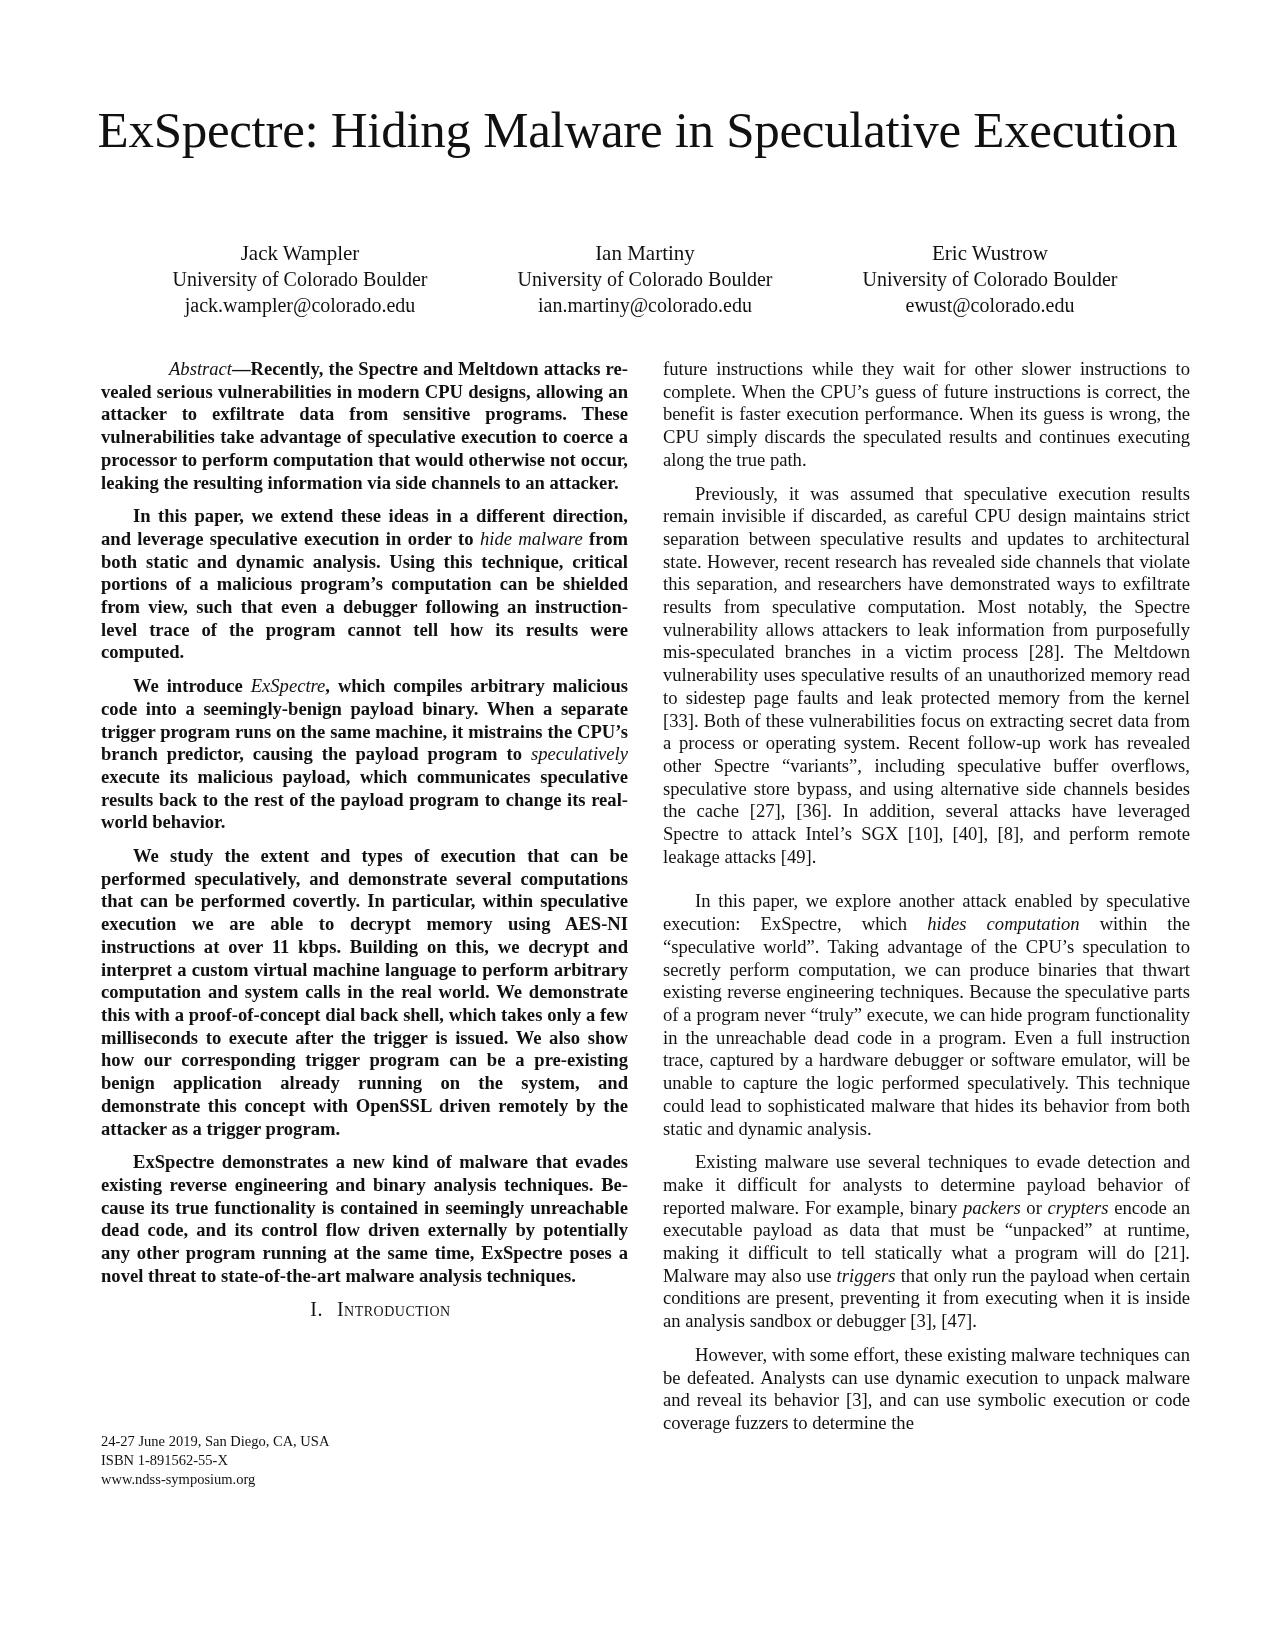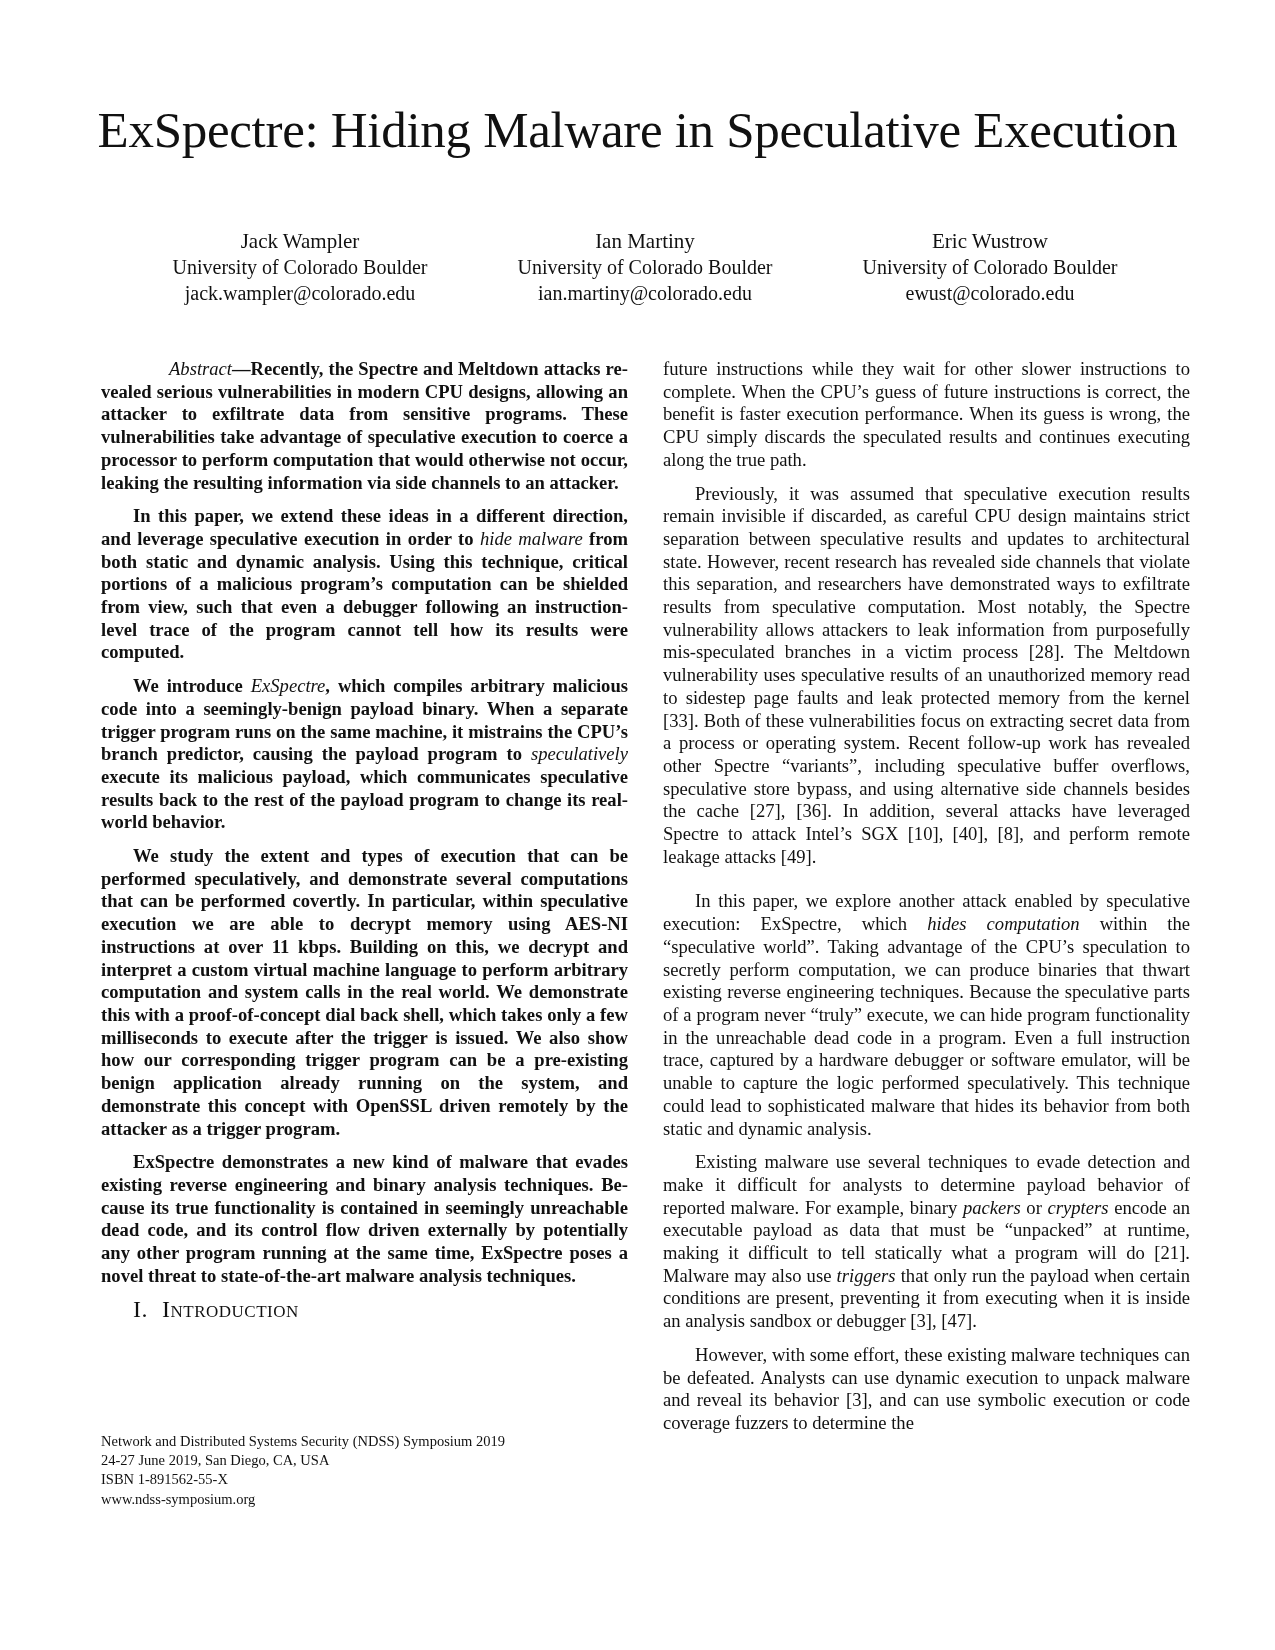--- a/index.html
+++ b/index.html
@@ -5,37 +5,37 @@
   html, body { margin: 0; padding: 0; background: #ffffff; }
   body {
     width: 1275px; height: 1650px; position: relative; overflow: hidden;
     font-family: "Liberation Serif", "DejaVu Serif", serif; color: #111;
   }
   .title {
     position: absolute; left: 0; width: 1275px; top: 100px;
     text-align: center; font-size: 51px; line-height: 60px; letter-spacing: -0.3px;
   }
   .authors {
-    position: absolute; top: 228px; left: 150px; width: 990px;
+    position: absolute; top: 240px; left: 150px; width: 990px;
     display: flex; justify-content: space-between;
   }
   .author { width: 300px; text-align: center; font-size: 20px; line-height: 26px; }
   .author .name { font-size: 21px; }
   .col {
     position: absolute; top: 358px; font-size: 18.6px; line-height: 22.7px;
     text-align: justify;
   }
   .col-left { left: 101px; width: 527px; }
   .col-right { left: 663px; width: 527px; }
   .col p { margin: 0 0 11px 0; text-indent: 32px; hyphens: manual; }
   .abstract p { font-weight: bold; }
   .abstract em { font-weight: normal; font-style: italic; }
   .abstract .lead-label { font-style: italic; font-weight: normal; margin-left: 36px; }
   .section-heading {
-    text-align: left; font-size: 24px; margin: 26px 0 12px 0; text-indent: 0;
+    text-align: center; font-size: 20px; margin: 26px 0 12px 0; text-indent: 0;
     font-variant: small-caps; letter-spacing: 0.5px;
   }
   .section-heading .num { margin-right: 14px; }
   .footer {
     position: absolute; left: 101px; top: 1432px; width: 520px;
     font-size: 14.5px; line-height: 19.2px;
   }
   .footer div { white-space: nowrap; }
   .gap-extra { margin-top: 22px !important; }
 </style>
@@ -75,17 +75,16 @@
 
 <div class="col col-right">
   <p style="text-indent:0">future instructions while they wait for other slower instructions to complete. When the CPU’s guess of future instructions is correct, the benefit is faster execution performance. When its guess is wrong, the CPU simply discards the speculated results and continues executing along the true path.</p>
   <p>Previously, it was assumed that speculative execution re­sults remain invisible if discarded, as careful CPU design main­tains strict separation between speculative results and updates to architectural state. However, recent research has revealed side channels that violate this separation, and researchers have demonstrated ways to exfiltrate results from speculative computation. Most notably, the Spectre vulnerability allows attackers to leak information from purposefully mis-speculated branches in a victim process [28]. The Meltdown vulnerability uses speculative results of an unauthorized memory read to sidestep page faults and leak protected memory from the kernel [33]. Both of these vulnerabilities focus on extracting secret data from a process or operating system. Recent follow-up work has revealed other Spectre “variants”, including speculative buffer overflows, speculative store bypass, and using alternative side channels besides the cache [27], [36]. In addition, several attacks have leveraged Spectre to attack Intel’s SGX [10], [40], [8], and perform remote leakage attacks [49].</p>
   <p class="gap-extra"><span>In this paper, we explore another attack enabled by specula­tive execution: ExSpectre, which </span><em>hides computation</em><span> within the “speculative world”. Taking advantage of the CPU’s specula­tion to secretly perform computation, we can produce binaries that thwart existing reverse engineering techniques. Because the speculative parts of a program never “truly” execute, we can hide program functionality in the unreachable dead code in a program. Even a full instruction trace, captured by a hardware debugger or software emulator, will be unable to capture the logic performed speculatively. This technique could lead to sophisticated malware that hides its behavior from both static and dynamic analysis.</span></p>
   <p><span>Existing malware use several techniques to evade detection and make it difficult for analysts to determine payload behavior of reported malware. For example, binary </span><em>packers</em><span> or </span><em>crypters</em><span> encode an executable payload as data that must be “unpacked” at runtime, making it difficult to tell statically what a program will do [21]. Malware may also use </span><em>triggers</em><span> that only run the payload when certain conditions are present, preventing it from executing when it is inside an analysis sandbox or debugger [3], [47].</span></p>
   <p>However, with some effort, these existing malware tech­niques can be defeated. Analysts can use dynamic execution to unpack malware and reveal its behavior [3], and can use symbolic execution or code coverage fuzzers to determine the</p>
 </div>
 
 <div class="footer">
-  <div>Network and Distributed Systems Security (NDSS) Symposium 2019</div>
   <div>24-27 June 2019, San Diego, CA, USA</div>
   <div>ISBN 1-891562-55-X</div>
   <div>www.ndss-symposium.org</div>
 </div>
 
 </body></html>

